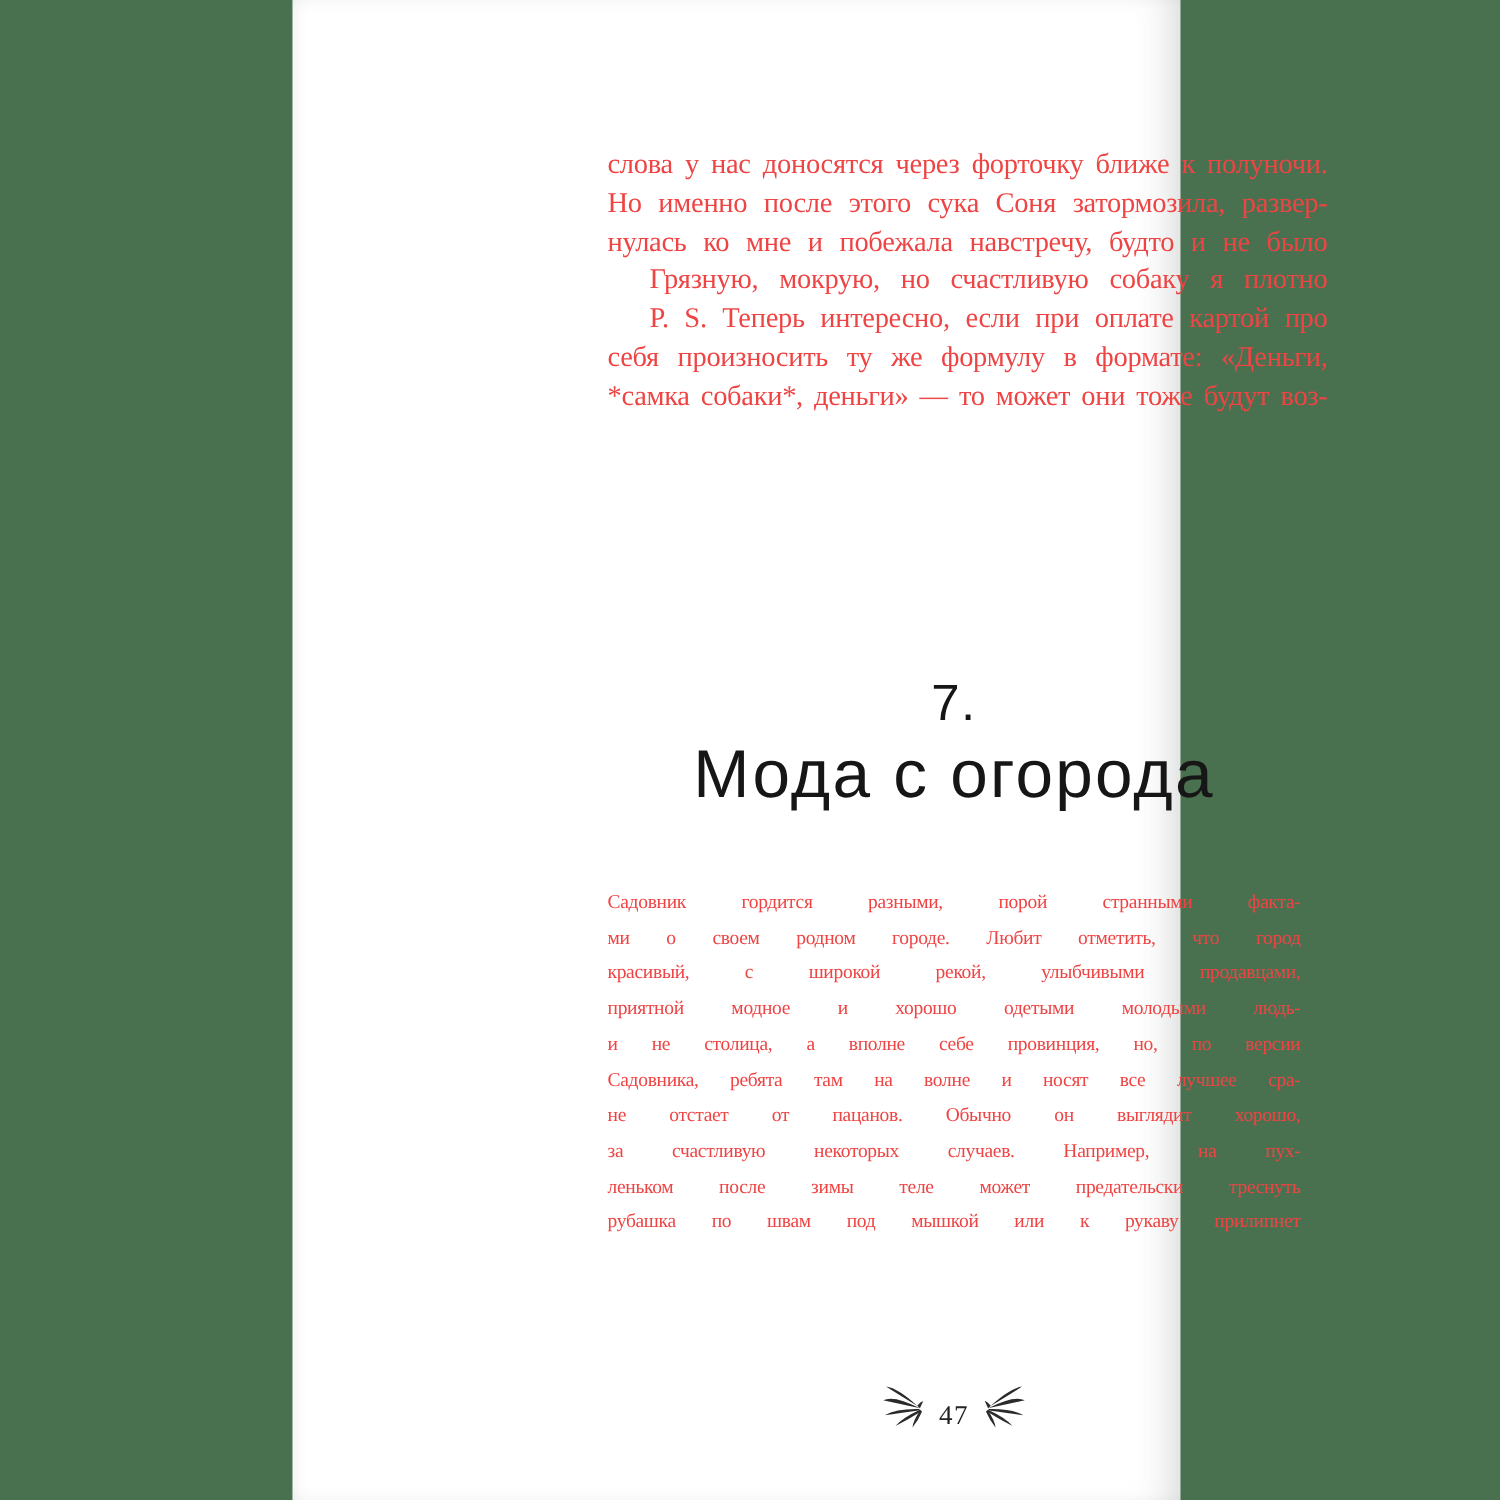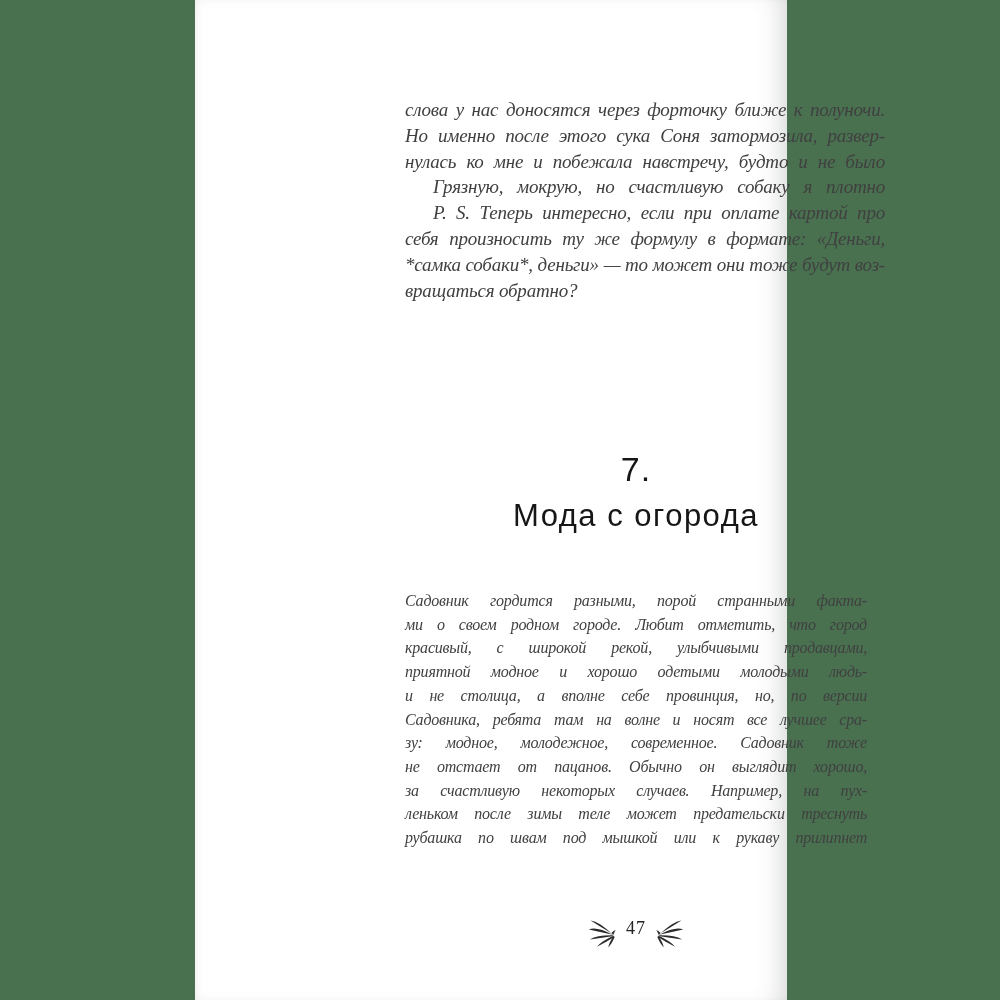--- a/index.html
+++ b/index.html
@@ -14,30 +14,29 @@
     background:#497150;
   }
   .paper{
     position:absolute;left:195px;top:0;width:592px;height:1000px;
     background:#ffffff;
     box-shadow: inset -20px 0 24px -14px rgba(55,70,58,.20),
                 inset 5px 0 10px -5px rgba(55,70,58,.12);
   }
   .textblock{
     position:absolute;
-    color:#404040;
-    font-style:italic;
+    color:#ef4444;
   }
   .textblock.upper{
     left:210px;top:97px;width:480px;
     font-size:19px;line-height:25.8px;letter-spacing:-0.2px;
   }
   .textblock.lower{
     left:210px;top:589px;width:462px;
-    font-size:16px;line-height:23.7px;letter-spacing:-0.2px;
+    font-size:13px;line-height:23.7px;letter-spacing:-0.2px;
   }
   .line{
     text-align:justify;
     text-align-last:justify;
     white-space:normal;
   }
   .line.last{
     text-align-last:left;
   }
   .para.indent .line:first-child{
@@ -45,25 +44,25 @@
   }
   .chapter{
     position:absolute;left:210px;top:451px;width:462px;
     text-align:center;color:#161616;
     font-family:"Liberation Sans", sans-serif;
   }
   .ch-num{
     font-size:34px;line-height:37px;letter-spacing:1px;
   }
   .ch-title{
-    font-size:31px;line-height:38px;margin-top:9px;letter-spacing:1.5px;
+    font-size:45px;line-height:38px;margin-top:9px;letter-spacing:1.5px;
   }
   .footer{
     position:absolute;left:210px;top:918px;width:462px;height:36px;
-    display:flex;align-items:flex-start;justify-content:center;gap:10px;
+    display:flex;align-items:flex-end;justify-content:center;gap:10px;
   }
   .pagenum{
     font-family:"Liberation Serif", serif;
     font-size:18px;color:#232323;letter-spacing:1px;
   }
   .orn{width:29px;height:32px;display:block;}
   .orn.right{transform:scaleX(-1);}
 </style>
 </head>
 <body>
@@ -77,38 +76,36 @@
           <div class="line">Но именно после этого сука Соня затормозила, развер-</div>
           <div class="line">нулась ко мне и побежала навстречу, будто и не было</div>
         </div>
         <div class="para indent">
           <div class="line">Грязную, мокрую, но счастливую собаку я плотно</div>
         </div>
         <div class="para indent">
           <div class="line">P. S. Теперь интересно, если при оплате картой про</div>
           <div class="line">себя произносить ту же формулу в формате: «Деньги,</div>
           <div class="line">*самка собаки*, деньги» — то может они тоже будут воз-</div>
-          <div class="line last">вращаться обратно?</div>
         </div>
       </div>
 
     <div class="chapter">
       <div class="ch-num">7.</div>
       <div class="ch-title">Мода с огорода</div>
     </div>
 
     <div class="textblock lower">
         <div class="para">
           <div class="line">Садовник гордится разными, порой странными факта-</div>
           <div class="line">ми о своем родном городе. Любит отметить, что город</div>
           <div class="line">красивый, с широкой рекой, улыбчивыми продавцами,</div>
           <div class="line">приятной модное и хорошо одетыми молодыми людь-</div>
           <div class="line">и не столица, а вполне себе провинция, но, по версии</div>
           <div class="line">Садовника, ребята там на волне и носят все лучшее сра-</div>
-          <div class="line">зу: модное, молодежное, современное. Садовник тоже</div>
           <div class="line">не отстает от пацанов. Обычно он выглядит хорошо,</div>
           <div class="line">за счастливую некоторых случаев. Например, на пух-</div>
           <div class="line">леньком после зимы теле может предательски треснуть</div>
           <div class="line">рубашка по швам под мышкой или к рукаву прилипнет</div>
         </div>
       </div>
 
     <div class="footer">
       <svg class="orn left" viewBox="0 0 32 34">
         <g fill="#2b2b2b">

